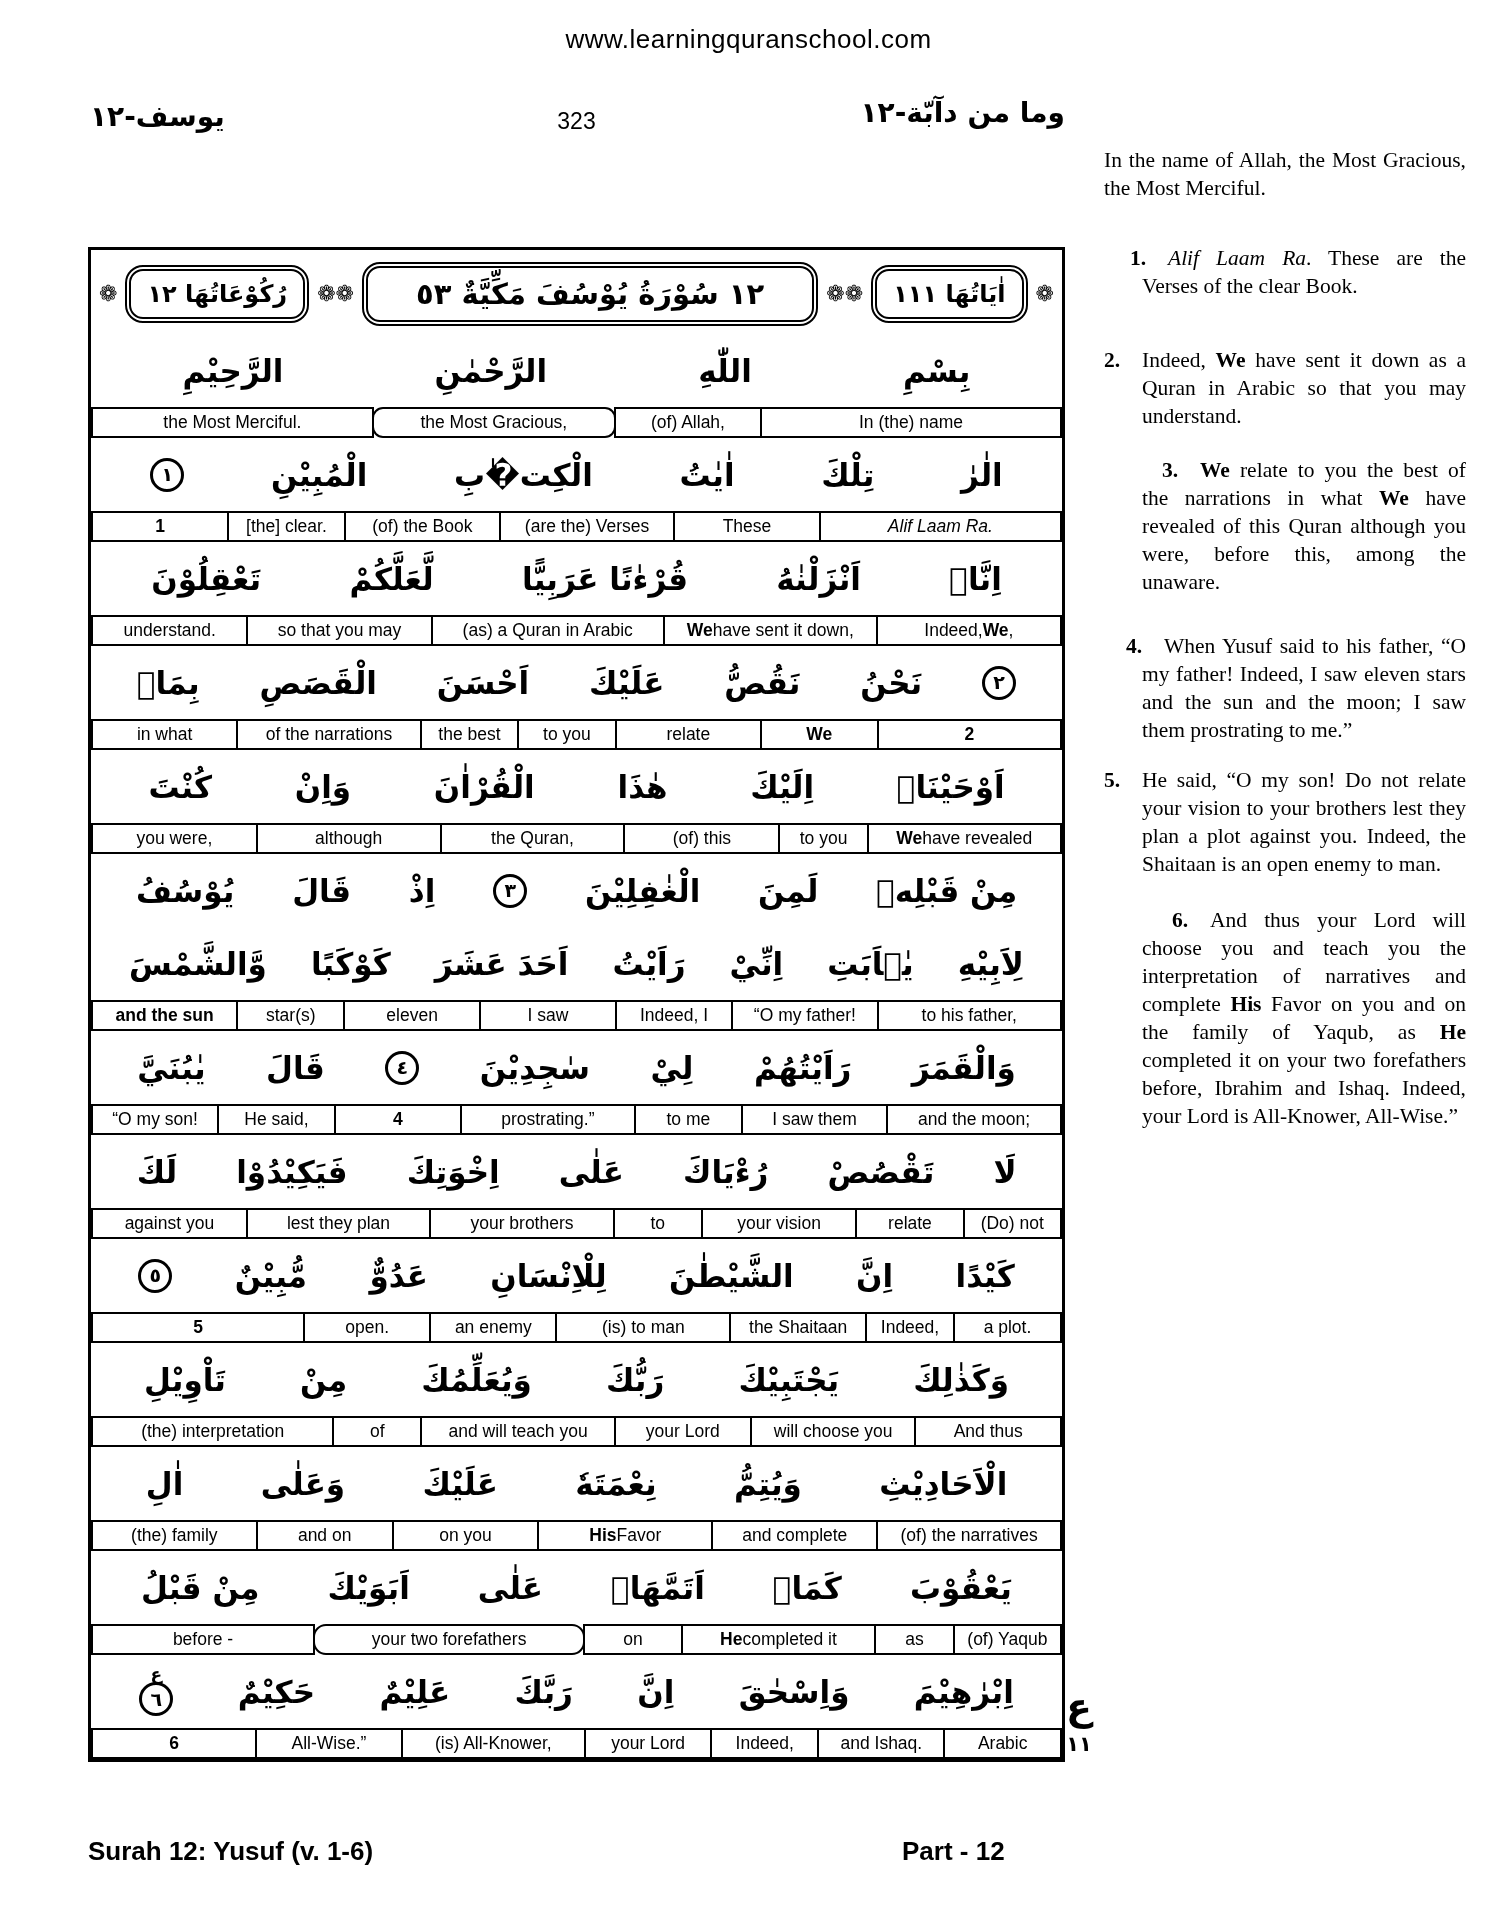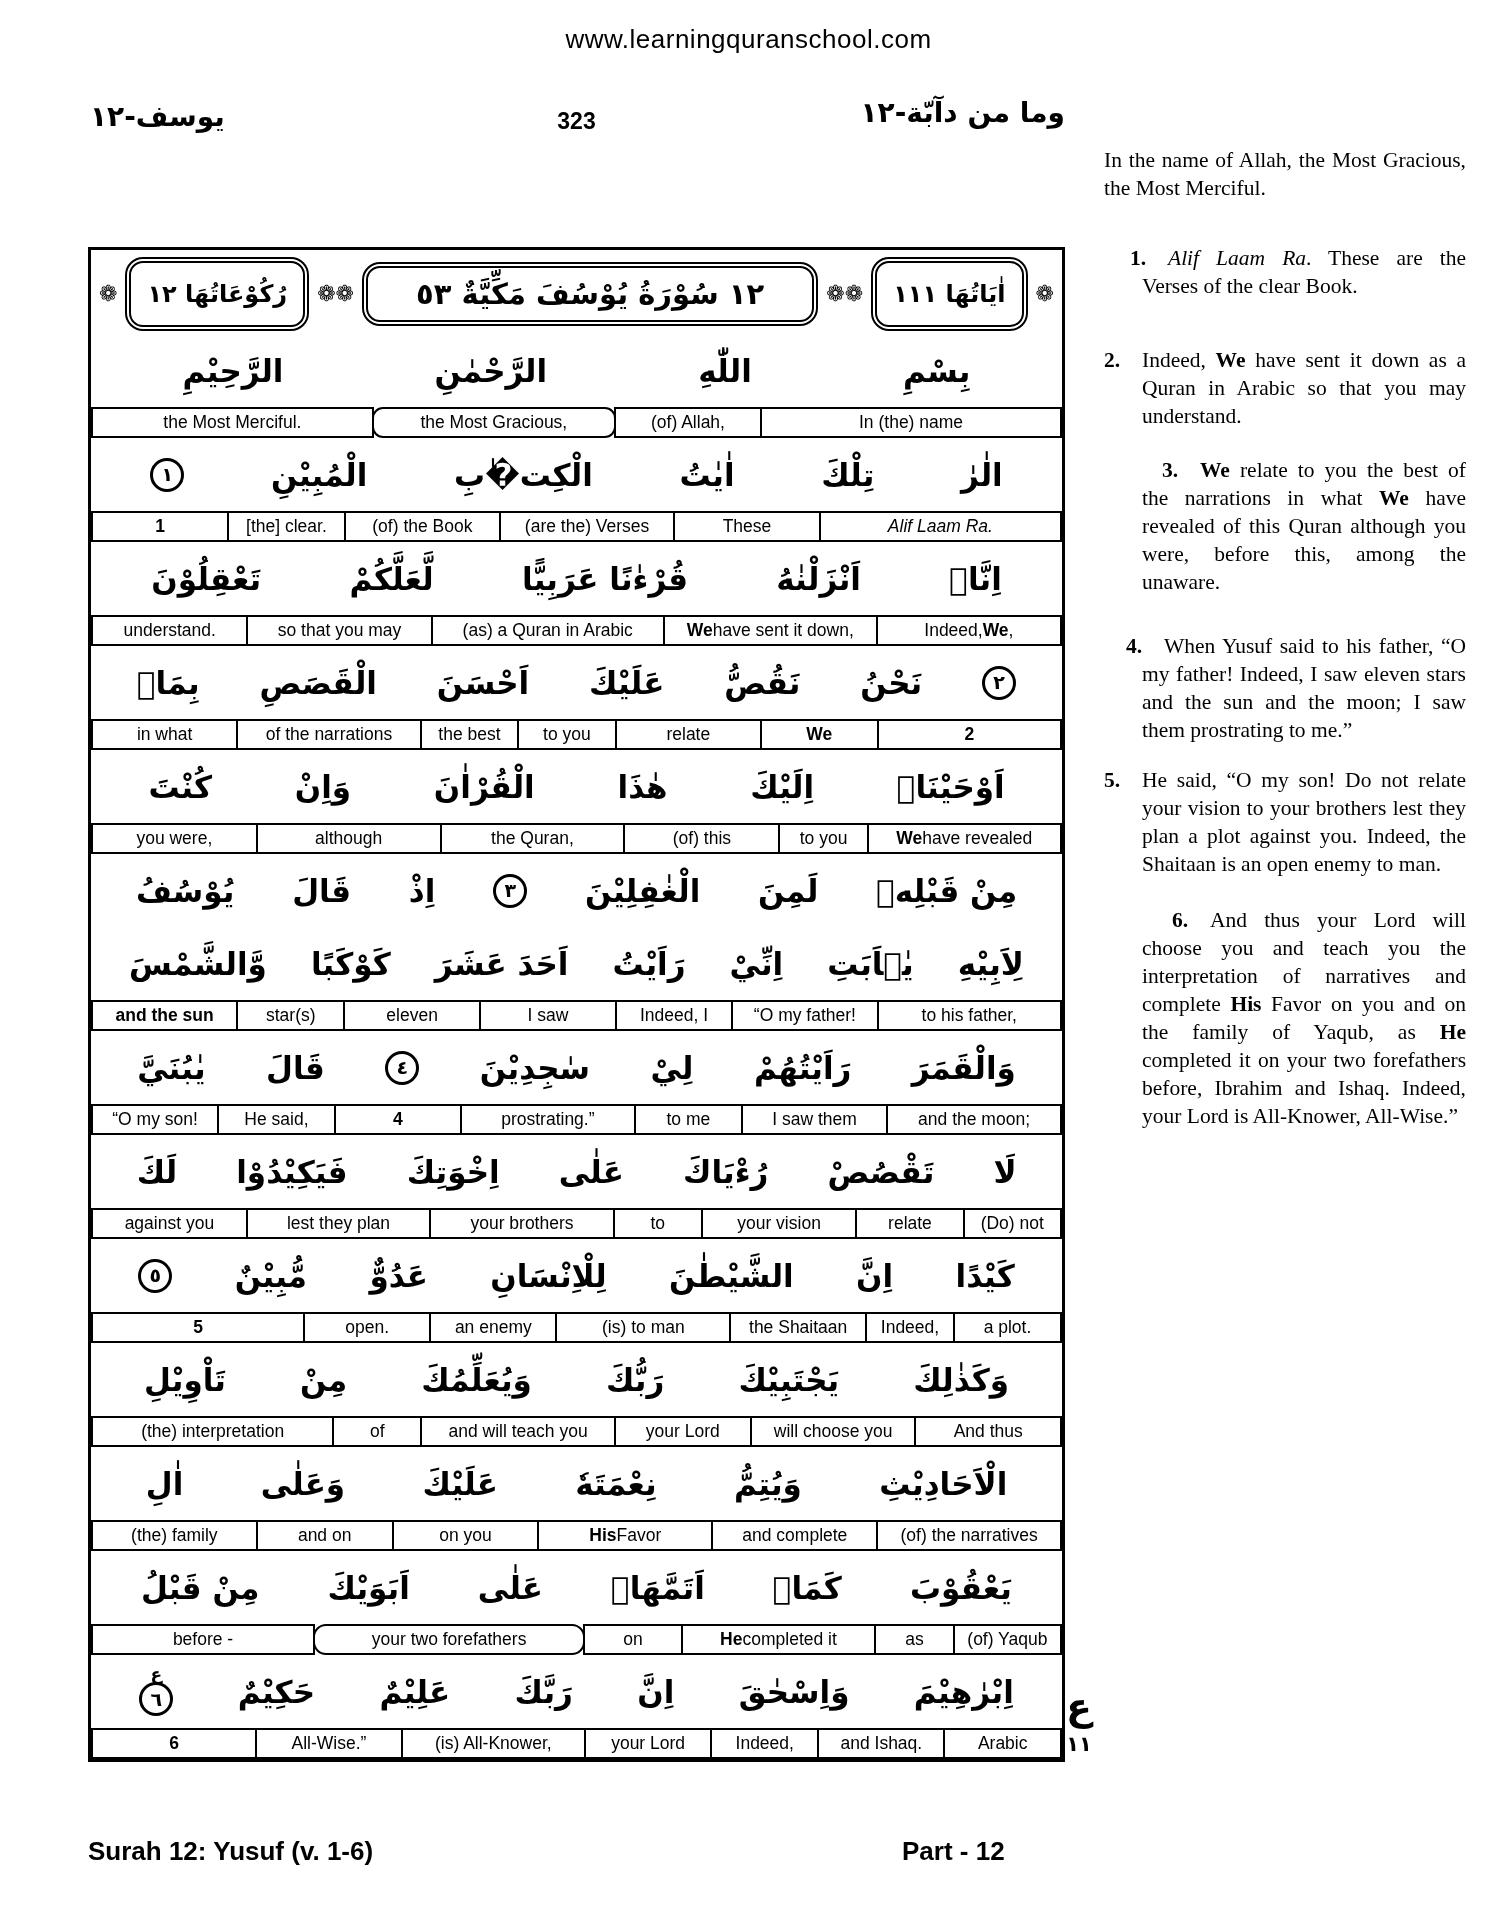--- a/index.html
+++ b/index.html
@@ -7,33 +7,33 @@
         font-family:"Liberation Sans",sans-serif;overflow:hidden;}
 
   
   .url{position:absolute;top:24px;left:0;width:100%;text-align:center;
        font-size:26px;letter-spacing:.5px;}
 
   
   .phead-left{position:absolute;top:100px;left:90px;font-size:28px;font-weight:bold;
               direction:rtl;font-family:"DejaVu Sans",sans-serif;}
   .phead-center{position:absolute;top:108px;left:88px;width:977px;text-align:center;
-                font-size:23px;font-weight:bold;}
+                font-size:23px;font-weight:normal;}
   .phead-right{position:absolute;top:96px;left:88px;width:977px;text-align:right;
                font-size:28px;font-weight:bold;direction:rtl;font-family:"DejaVu Sans",sans-serif;}
 
   
   .qtable{position:absolute;left:88px;top:247px;width:977px;border:3px solid #000;
           box-sizing:border-box;background:#fff;}
   .banner{display:flex;align-items:center;gap:8px;padding:8px 8px 4px 8px;height:84px;
           box-sizing:border-box;}
   .bbox{border:6px double #000;border-radius:18px;display:flex;align-items:center;
         justify-content:center;font-weight:bold;direction:rtl;
         font-family:"DejaVu Sans",sans-serif;box-sizing:border-box;}
-  .bbox.side{font-size:24px;padding:0 16px;height:74px;flex:0 0 auto;}
+  .bbox.side{font-size:24px;padding:0 16px;height:58px;flex:0 0 auto;}
   .bbox.center{font-size:29px;height:64px;flex:1 1 auto;}
   .orn{font-size:22px;line-height:1;flex:0 0 auto;}
   .stitle{text-align:center;font-size:30px;font-weight:bold;padding:0 0 6px 0;
           border-bottom:3px solid #000;}
 
   .arabic-row{display:flex;direction:rtl;align-items:center;justify-content:space-around;
               height:73px;padding:0 16px;font-family:"DejaVu Sans",sans-serif;
               font-weight:bold;font-size:31px;}
   .arabic-word{white-space:nowrap;}
   .trans-row{display:flex;width:100%;}

